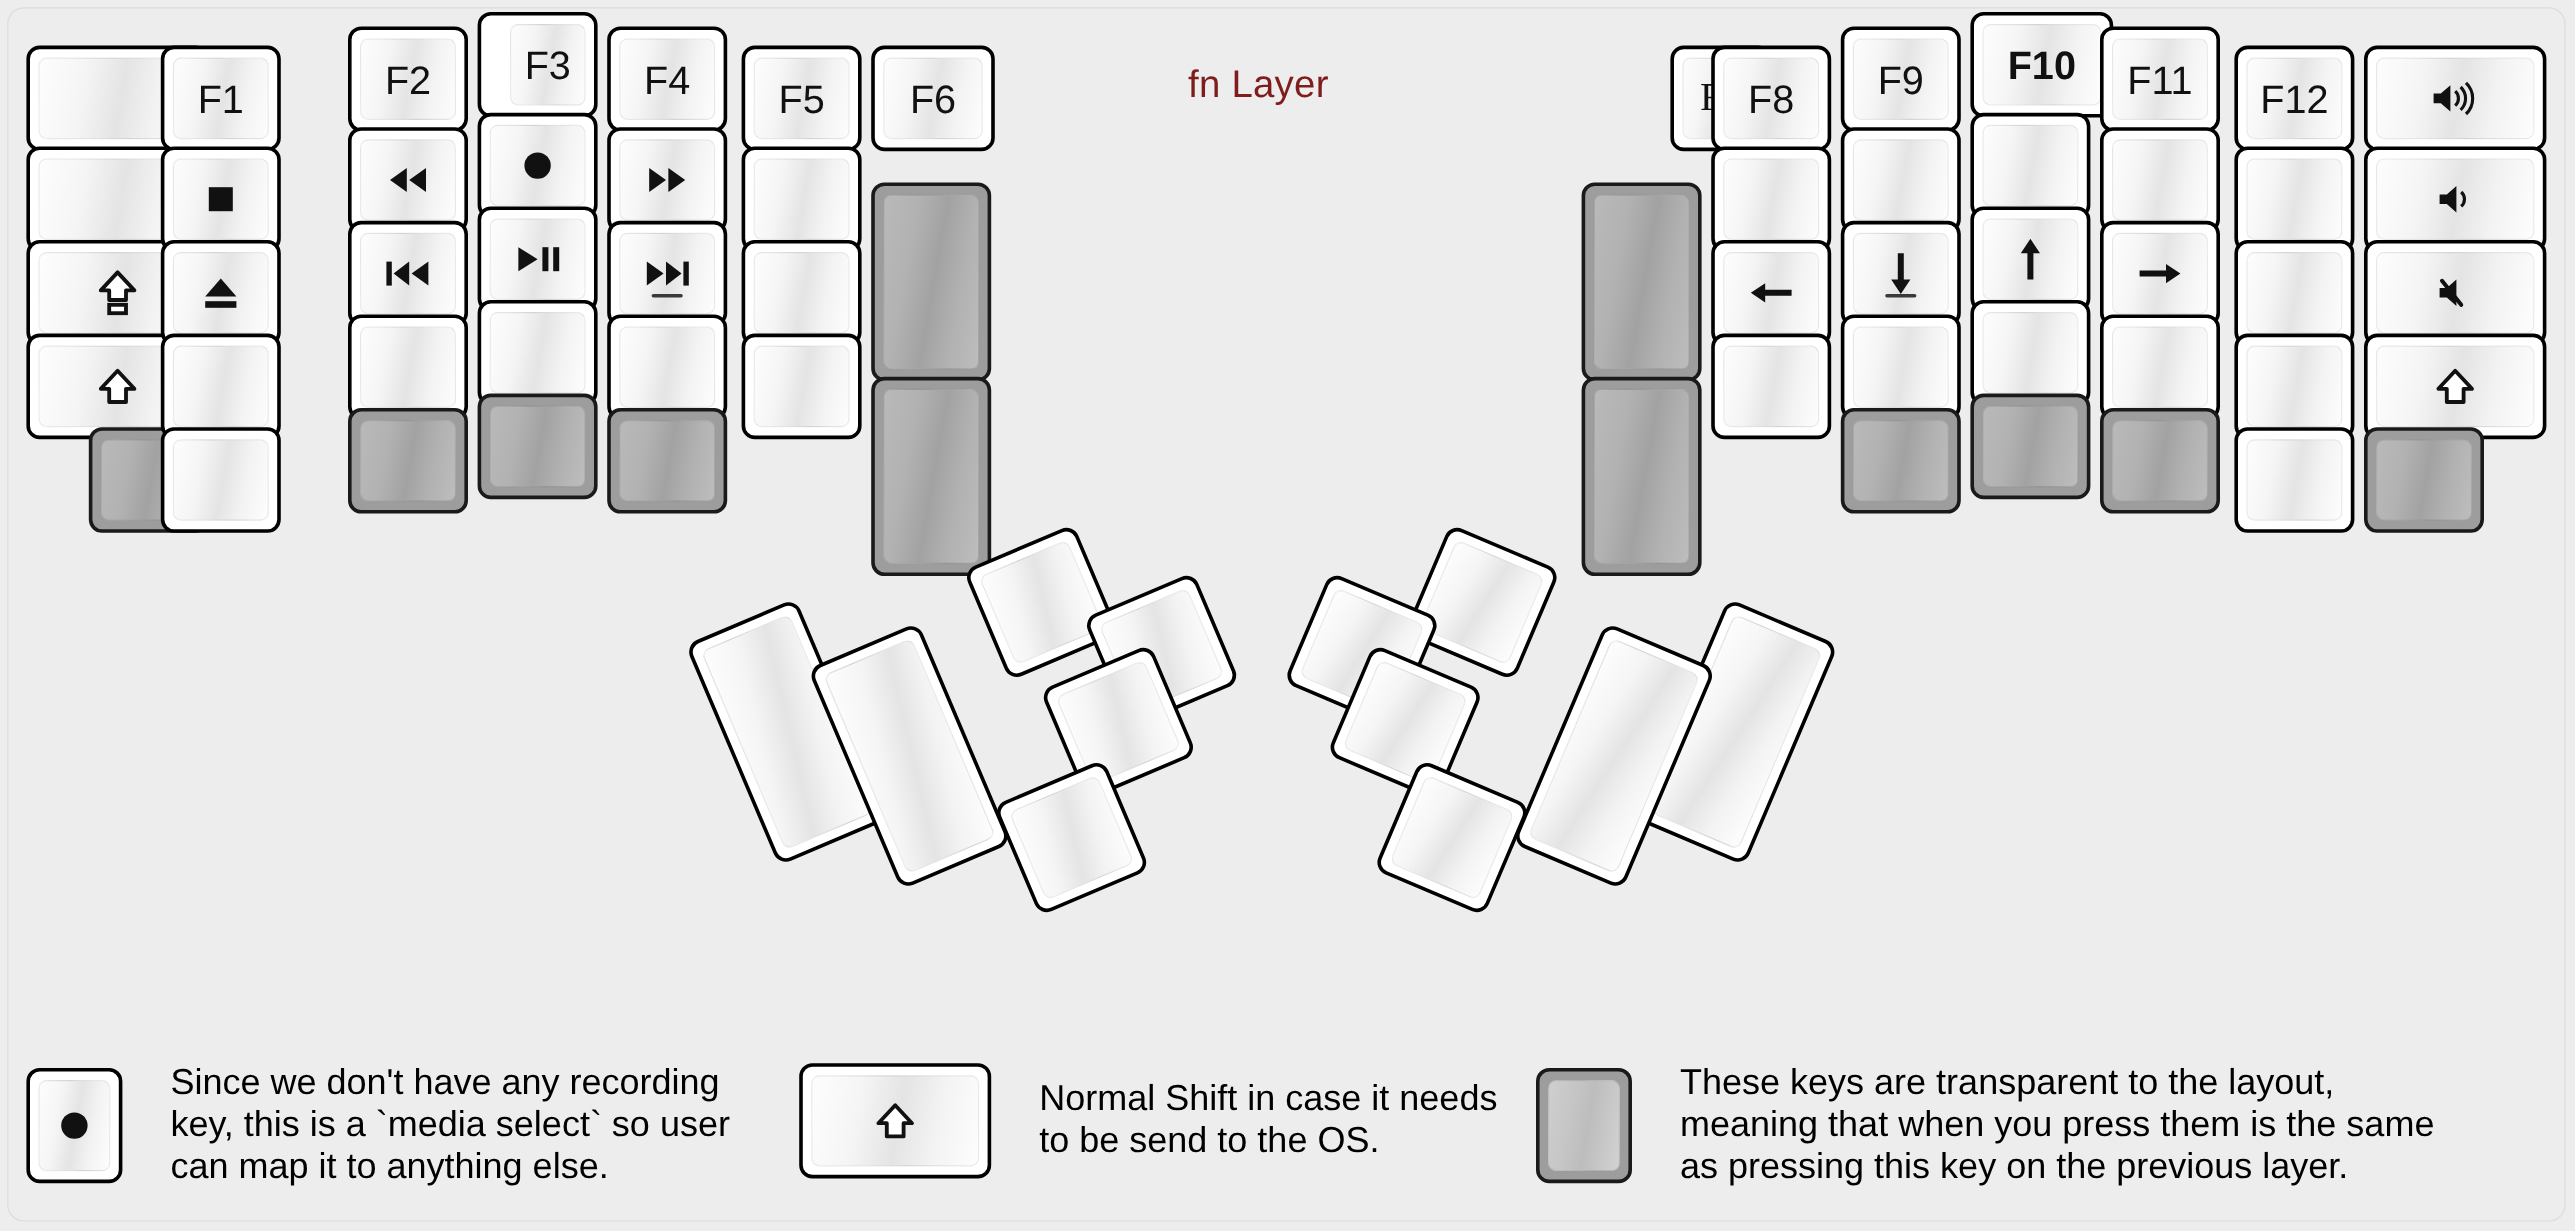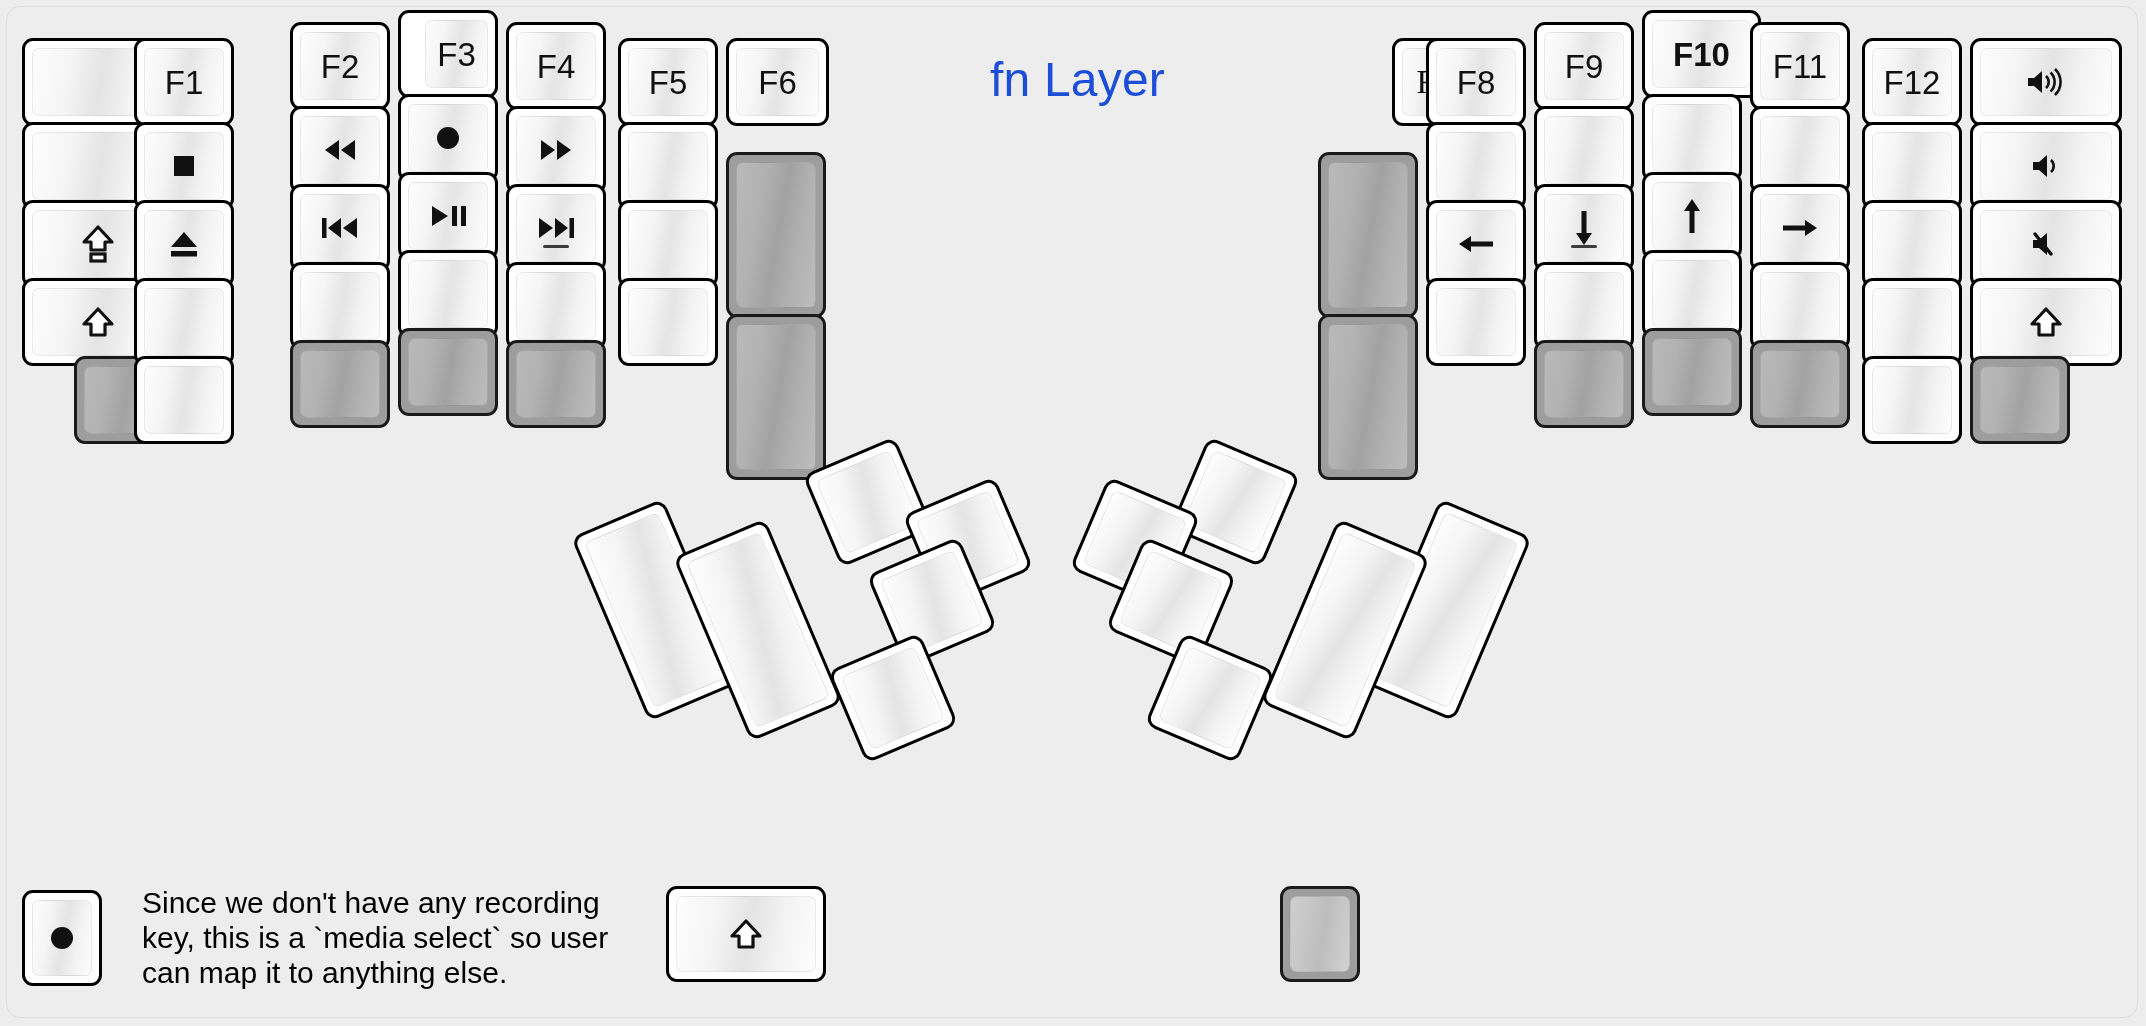--- a/index.html
+++ b/index.html
@@ -19,22 +19,22 @@
     width:2132px;height:1012px;
     border-radius:14px;
     background:#ededed;
     border:1px solid #dcdcdc;
     box-sizing:border-box;
   }
 
   .title{
     position:absolute;
     left:990px;top:52px;
-    font-size:48px;
-    color:#1d4ed8;
+    font-size:32px;
+    color:#7f1d1d;
     letter-spacing:.2px;
     white-space:nowrap;
   }
 
   
   .key{
     position:absolute;
     box-sizing:border-box;
     border:3px solid #000;
     border-radius:11px;
@@ -505,20 +505,25 @@
   </div>
 
   <div class="legend-item" style="left:666px;top:886px;">
     <div class="legend-key" style="width:160px;height:96px;">
       <div class="cap">
         <svg class="g" width="34" height="34" viewBox="0 0 34 34">
           <path d="M17 4 L31 19 L24 19 L24 30 L10 30 L10 19 L3 19 Z" fill="#fff" stroke="#111" stroke-width="3.2" stroke-linejoin="round"></path>
         </svg>
       </div>
     </div>
+    <div class="legend-text">Normal Shift in case it needs
+to be send to the OS.</div>
   </div>
 
   <div class="legend-item" style="left:1280px;top:886px;">
     <div class="legend-key trans" style="width:80px;height:96px;">
       <div class="cap"></div>
     </div>
+    <div class="legend-text">These keys are transparent to the layout,
+meaning that when you press them is the same
+as pressing this key on the previous layer.</div>
   </div>
 </div>
 
 </body></html>

